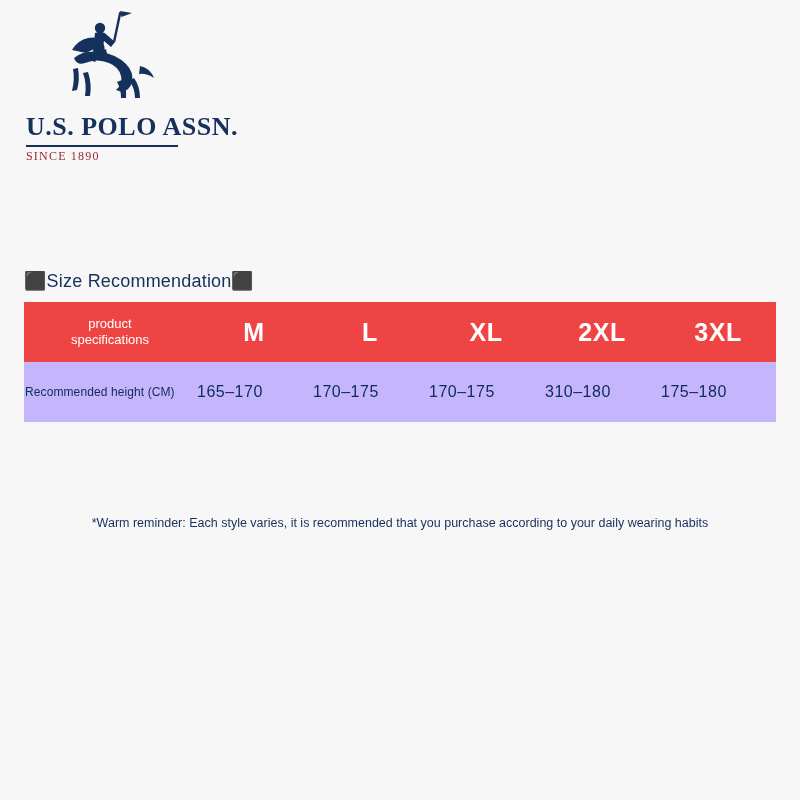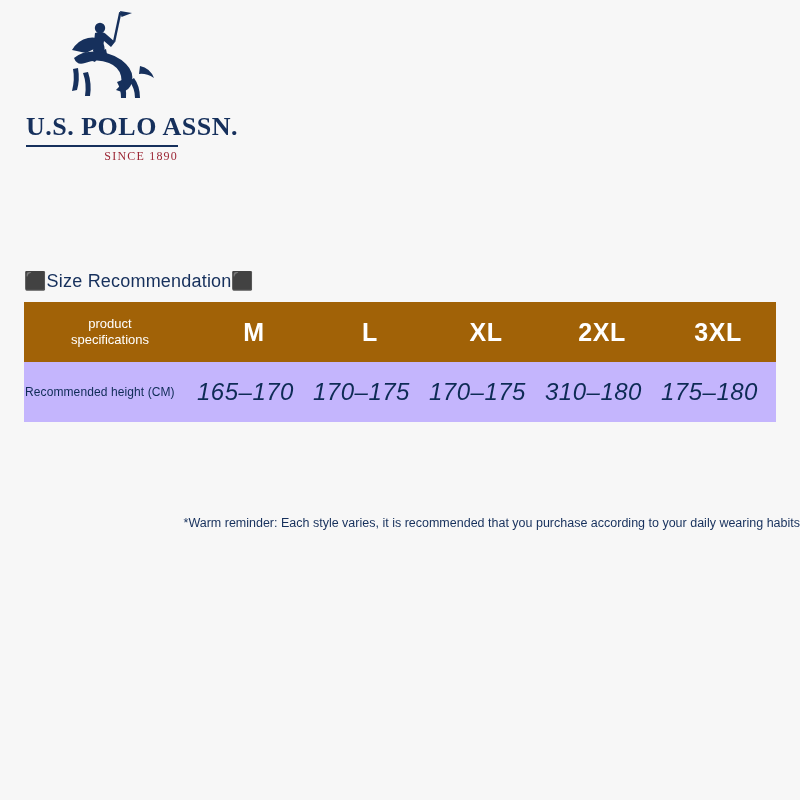--- a/index.html
+++ b/index.html
@@ -42,21 +42,21 @@
     width: 152px;
     height: 2px;
     background: #16305c;
     margin: 3px 0 0 2px;
   }
   .brand-since {
     font-family: "Liberation Serif", serif;
     font-size: 12px;
     letter-spacing: 1.2px;
     color: #9c2635;
-    text-align: right;
+    text-align: left;
     width: 152px;
     margin: 2px 0 0 2px;
   }
 
   
   .section-title {
     position: absolute;
     left: 24px;
     top: 270px;
     font-size: 18px;
@@ -67,21 +67,21 @@
   
   .size-table {
     position: absolute;
     left: 24px;
     top: 302px;
     width: 752px;
     border-collapse: collapse;
     table-layout: fixed;
   }
   .size-table thead th {
-    background: #a16207;
+    background: #ef4444;
     color: #ffffff;
     height: 58px;
     font-weight: bold;
     vertical-align: middle;
   }
   .size-table thead th.first {
     font-size: 13px;
     font-weight: normal;
     line-height: 1.25;
   }
@@ -97,34 +97,33 @@
     color: #0e2b55;
   }
   .size-table tbody tr + tr td {
     border-top: 2px solid #f2f2f2;
   }
   .size-table tbody td.rowlabel {
     font-size: 12px;
     letter-spacing: 0.1px;
   }
   .size-table tbody td.value {
-    font-size: 24px;
+    font-size: 16px;
     letter-spacing: 0.5px;
-    font-style: italic;
   }
   col.c1 { width: 172px; }
   col.cn { width: 116px; }
 
   
   .footnote {
     position: absolute;
     left: 0;
     top: 516px;
     width: 800px;
-    text-align: right;
+    text-align: center;
     font-size: 12.5px;
     color: #16305c;
   }
 </style>
 </head>
 <body>
 
 <div class="brand">
   <svg class="brand-mark" viewBox="0 0 120 92" aria-hidden="true">
     <g fill="#16305c">

